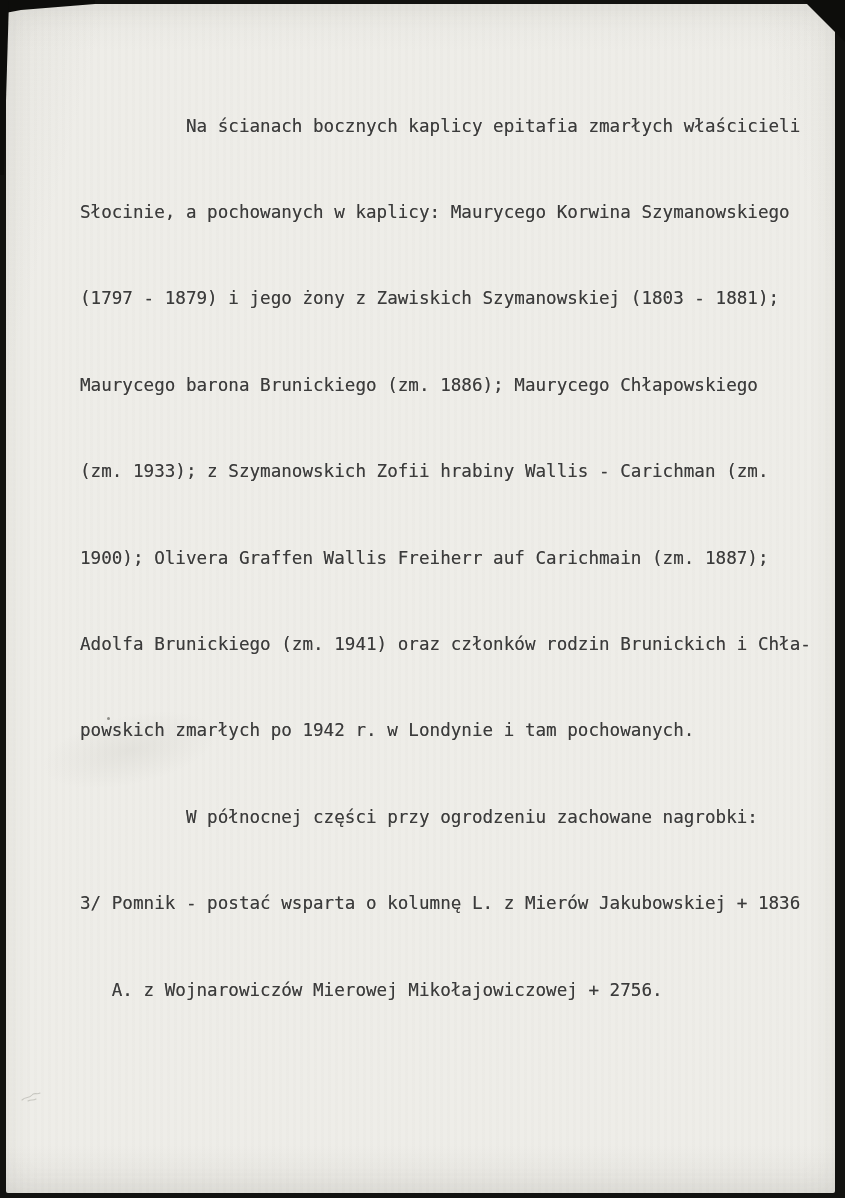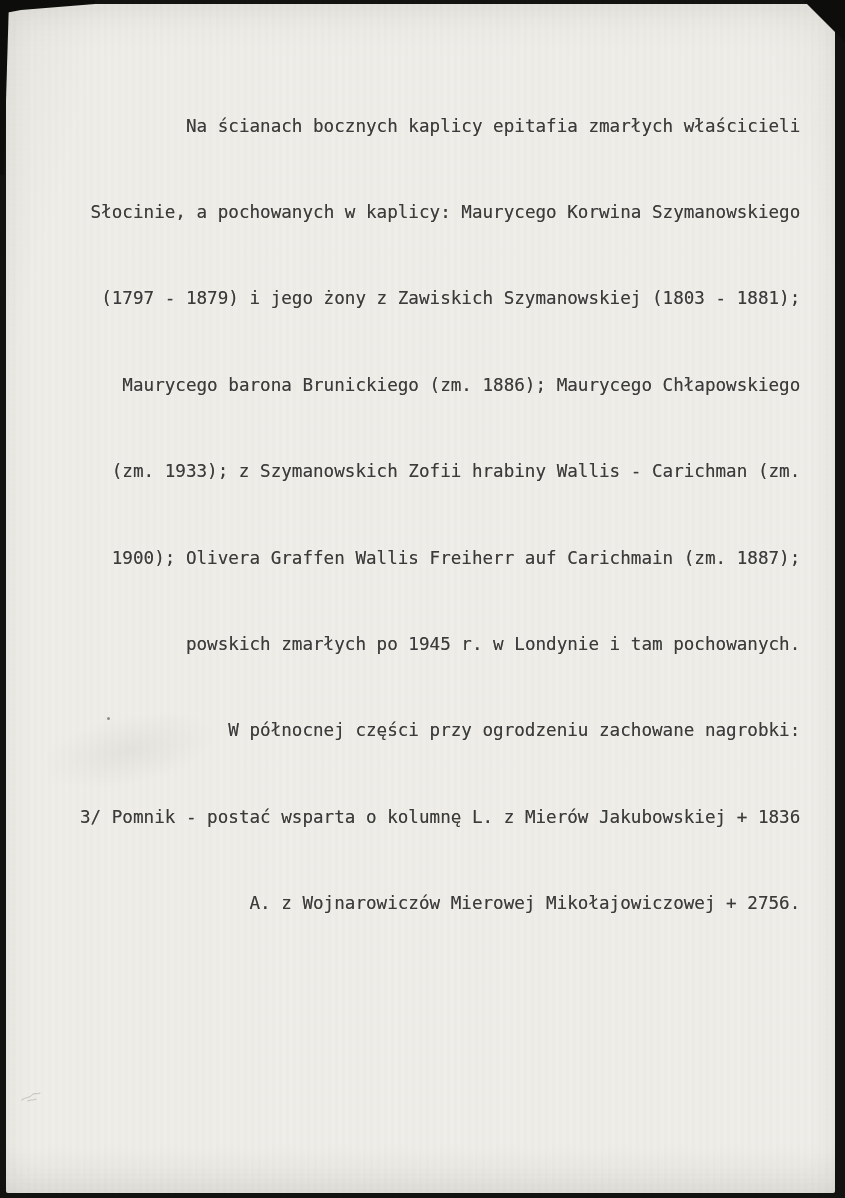--- a/index.html
+++ b/index.html
@@ -7,21 +7,20 @@
     padding: 0;
     background: #000;
   }
   .scan {
     position: relative;
     width: 845px;
     height: 1198px;
     background: #121210;
     overflow: hidden;
     font-family: "DejaVu Sans Mono", "Liberation Mono", monospace;
-    text-align: right;
   }
   
   .paper {
     position: absolute;
     top: 4px;
     left: 6px;
     right: 10px;
     bottom: 5px;
     background:
       linear-gradient(105deg, rgba(120,118,110,0.07) 0%, rgba(0,0,0,0) 9%),
@@ -119,21 +118,22 @@
   <div class="smudge smudge-a"></div>
   <div class="speck"></div>
 
   <div class="textblock">
     <div class="line">          Na ścianach bocznych kaplicy epitafia zmarłych właścicieli</div>
     <div class="line">Słocinie, a pochowanych w kaplicy: Maurycego Korwina Szymanowskiego</div>
     <div class="line">(1797 - 1879) i jego żony z Zawiskich Szymanowskiej (1803 - 1881);</div>
     <div class="line">Maurycego barona Brunickiego (zm. 1886); Maurycego Chłapowskiego</div>
     <div class="line">(zm. 1933); z Szymanowskich Zofii hrabiny Wallis - Carichman (zm.</div>
     <div class="line">1900); Olivera Graffen Wallis Freiherr auf Carichmain (zm. 1887);</div>
-    <div class="line">powskich zmarłych po 1945 r. w Londynie i tam pochowanych.</div>
+    <div class="line">Adolfa Brunickiego (zm. 1941) oraz członków rodzin Brunickich i Chła-</div>
+    <div class="line">powskich zmarłych po 1942 r. w Londynie i tam pochowanych.</div>
     <div class="line">          W północnej części przy ogrodzeniu zachowane nagrobki:</div>
     <div class="line">3/ Pomnik - postać wsparta o kolumnę L. z Mierów Jakubowskiej + 1836</div>
     <div class="line">   A. z Wojnarowiczów Mierowej Mikołajowiczowej + 2756.</div>
   </div>
 
   <svg class="pencil-mark" width="32" height="16" viewBox="0 0 32 16">
     <path d="M2 11 C 6 7, 9 10, 12 6 C 14 3, 17 6, 20 4 M8 12 C 11 10, 13 12, 16 10" fill="none" stroke="#9a9a92" stroke-width="1.1" stroke-linecap="round"></path>
   </svg>
 
   <div class="corner-top-left"></div>

